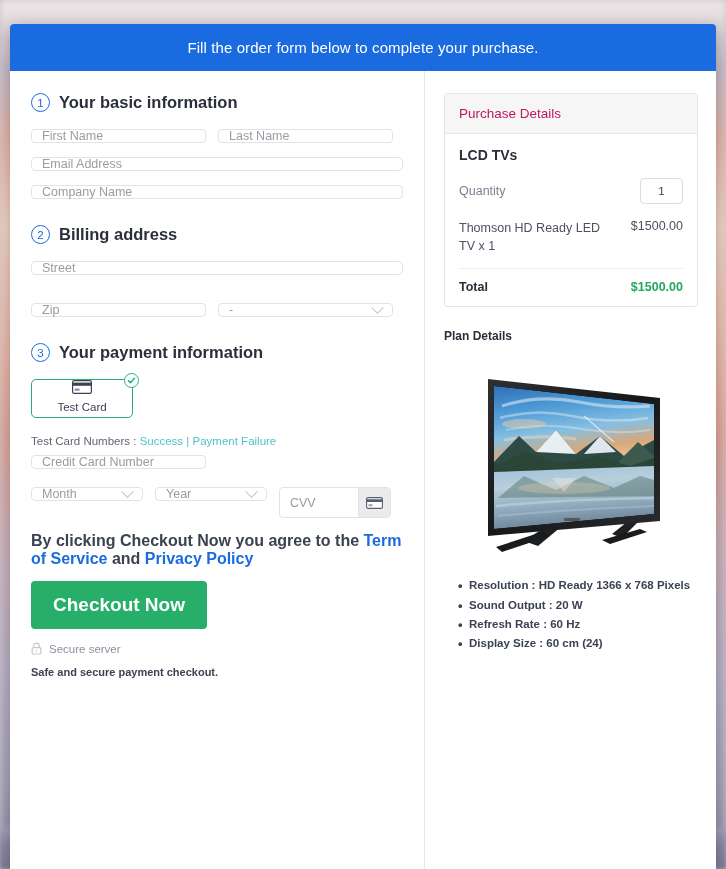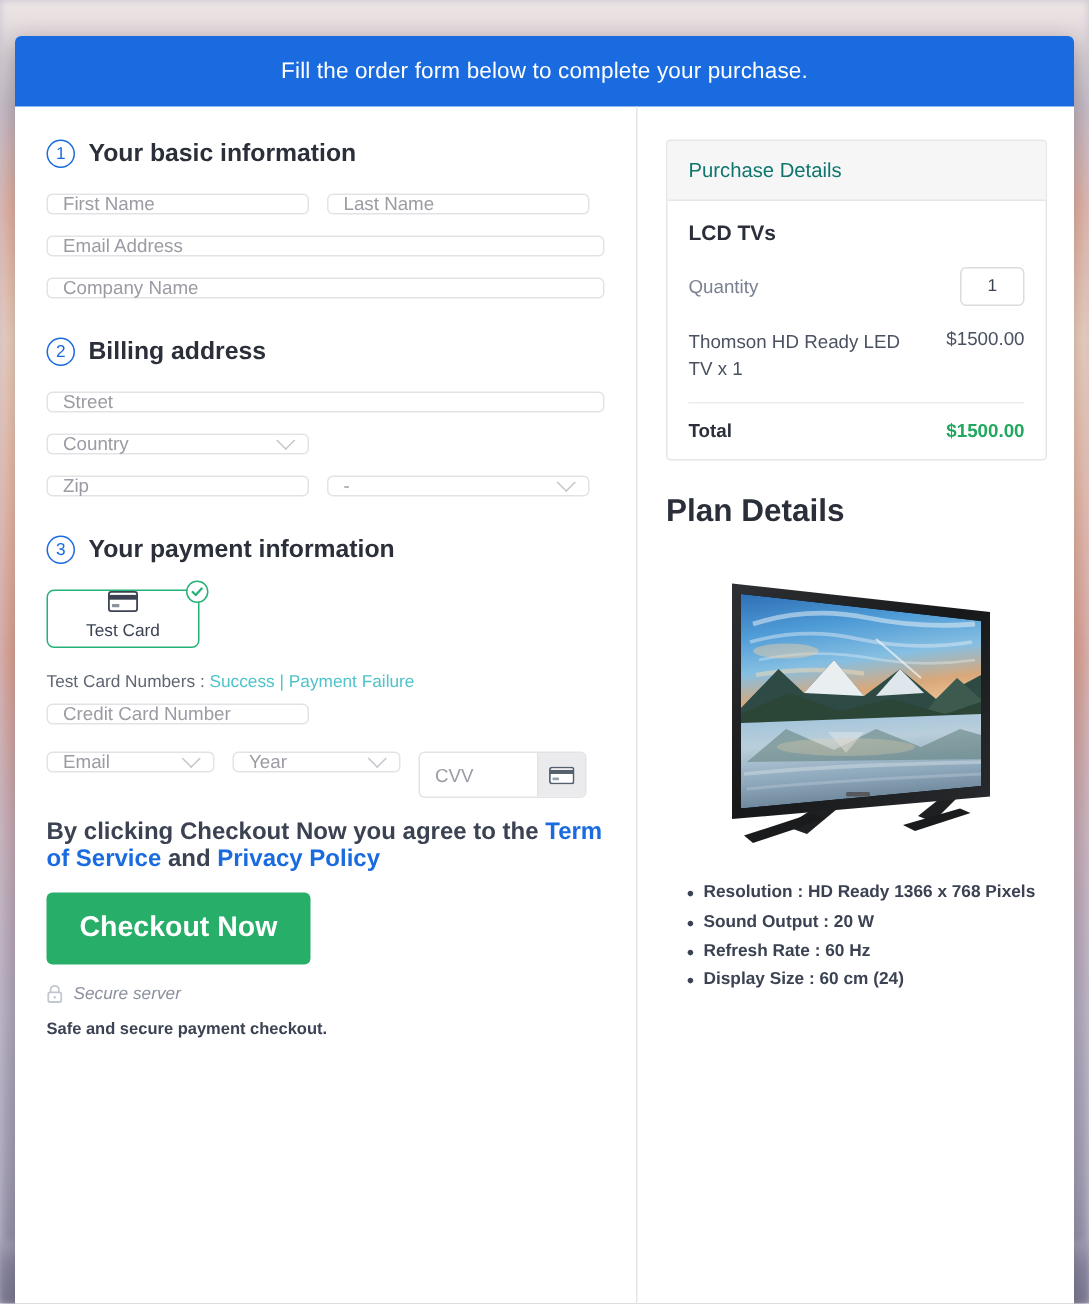--- a/index.html
+++ b/index.html
@@ -216,41 +216,40 @@
     display: block;
   }
 
   .secure {
     display: flex;
     align-items: center;
     gap: 7px;
     margin: 13px 0 11px 0;
     font-size: 11.5px;
     color: #8b929e;
-    font-style: italic;
   }
   .safe-note {
     font-size: 11px;
     color: #3b4252;
     font-weight: 600;
   }
 
   
   .purchase-card {
     border: 1px solid #e6e6e6;
     border-radius: 3px;
     overflow: hidden;
     margin-bottom: 22px;
   }
   .purchase-head {
     background: #f6f6f7;
     border-bottom: 1px solid #e6e6e6;
     padding: 12px 14px;
     font-size: 13.5px;
-    color: #0f766e;
+    color: #be185d;
   }
   .purchase-body { padding: 13px 14px 12px 14px; }
   .prod-name {
     font-size: 14px;
     font-weight: 700;
     color: #2a2f3a;
     margin-bottom: 15px;
   }
   .qty-row {
     display: flex;
@@ -285,21 +284,21 @@
   .total-row {
     display: flex;
     justify-content: space-between;
     font-size: 12.5px;
     font-weight: 700;
   }
   .total-row .t-lbl { color: #2a2f3a; }
   .total-row .t-amt { color: #21a85e; }
 
   .plan-title {
-    font-size: 21px;
+    font-size: 12px;
     font-weight: 700;
     color: #2a2f3a;
     margin-bottom: 18px;
   }
 
   .tv-stage {
     height: 200px;
     display: flex;
     align-items: center;
     justify-content: center;
@@ -356,24 +355,20 @@
 
       <div class="sec-head" style="margin-top:26px;">
         <span class="sec-num">2</span>
         <span class="sec-title">Billing address</span>
       </div>
 
       <div class="row">
         <div class="fld full">Street</div>
       </div>
       <div class="row">
-        <div class="fld half sel">
-          <span>Country</span>
-          <span class="chev"></span>
-        </div>
       </div>
       <div class="row">
         <div class="fld half">Zip</div>
         <div class="fld half sel">
           <span>-</span>
           <span class="chev"></span>
         </div>
       </div>
 
       <div class="sec-head" style="margin-top:26px;">
@@ -401,21 +396,21 @@
         <span class="sep">|</span>
         <a href="#">Payment Failure</a>
       </div>
 
       <div class="row">
         <div class="fld half">Credit Card Number</div>
       </div>
 
       <div class="row" style="margin-top:18px;">
         <div class="fld sel" style="flex:0 0 112px;width:112px;">
-          <span>Email</span>
+          <span>Month</span>
           <span class="chev"></span>
         </div>
         <div class="fld sel" style="flex:0 0 112px;width:112px;">
           <span>Year</span>
           <span class="chev"></span>
         </div>
         <div class="cvv-wrap">
           <div class="cvv-in">CVV</div>
           <div class="cvv-btn">
             <svg width="17" height="12" viewBox="0 0 20 14">

